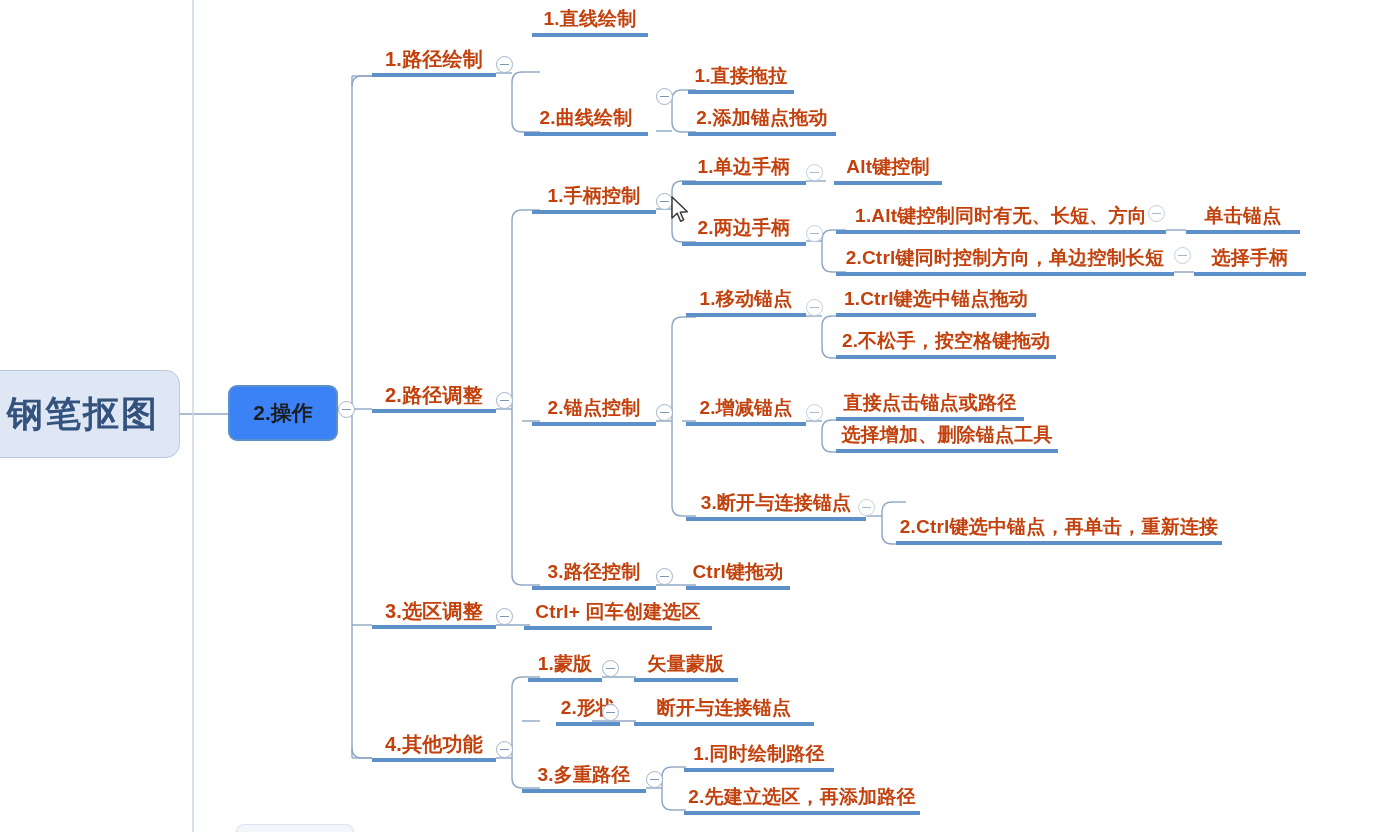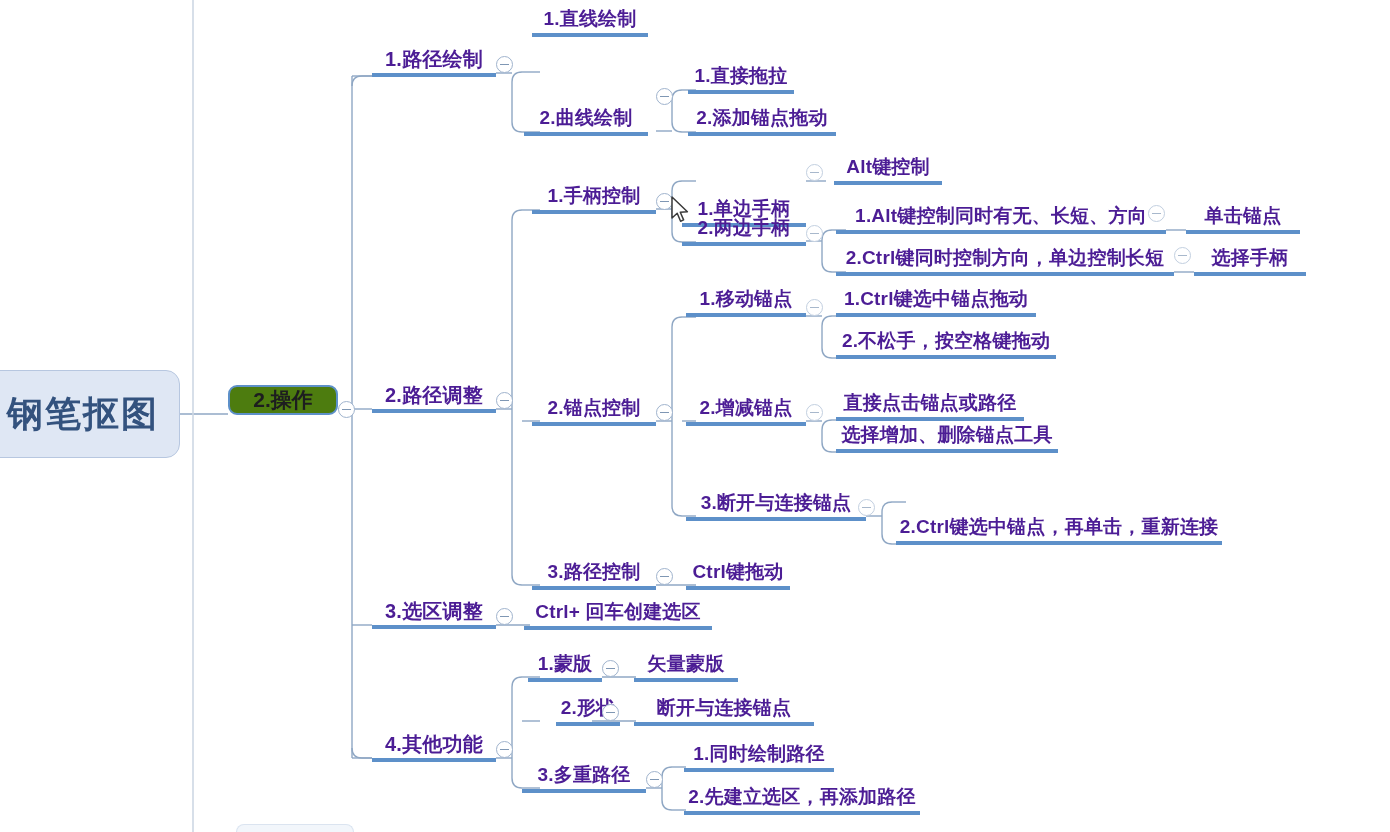--- a/index.html
+++ b/index.html
@@ -16,21 +16,21 @@
   #wires{position:absolute;left:0;top:0;width:1390px;height:832px;}
 
   
   .topic{
     position:absolute;
     box-sizing:border-box;
     display:flex;
     align-items:flex-end;
     justify-content:center;
     padding:0 4px 3px 4px;
-    color:#4c1d95;
+    color:#c2410c;
     font-size:19px;
     line-height:22px;
     white-space:nowrap;
     border-bottom:4px solid #5d90c9;
     letter-spacing:.2px;
   }
   .topic.lvl1{font-size:20px;font-weight:600;}
   .topic.lvl2{font-size:19px;font-weight:600;}
   .topic.lvl3{font-size:19px;font-weight:600;}
   .topic.lvl4{font-size:19px;font-weight:600;}
@@ -45,22 +45,22 @@
     display:flex;align-items:center;justify-content:center;
     color:#33527e;
     font-size:36px;font-weight:700;
     letter-spacing:2px;
     box-sizing:border-box;
   }
 
   
   #main-node{
     position:absolute;
-    left:228px;top:385px;width:110px;height:30px;
-    background:#4d7c0f;
+    left:228px;top:385px;width:110px;height:56px;
+    background:#3b82f6;
     border:2px solid #5d90c9;
     border-radius:9px;
     display:flex;align-items:center;justify-content:center;
     color:#1d1d1f;
     font-size:21px;font-weight:600;
     box-sizing:border-box;
   }
 
   
   .toggle{
@@ -236,21 +236,21 @@
 
   <div class="topic lvl3" style="left:688px;top:107px;width:148px;">
     <span>2.添加锚点拖动</span>
   </div>
 
   <div class="topic lvl2" style="left:532px;top:185px;width:124px;">
     <span>1.手柄控制</span>
   </div>
   <div class="toggle" style="left:656px;top:193px;"></div>
 
-  <div class="topic lvl3" style="left:682px;top:156px;width:124px;margin-top:42px;">
+  <div class="topic lvl3" style="left:682px;top:156px;width:124px;">
     <span>1.单边手柄</span>
   </div>
   <div class="toggle faint" style="left:806px;top:164px;"></div>
   <div class="topic lvl4" style="left:834px;top:156px;width:108px;">
     <span>Alt键控制</span>
   </div>
 
   <div class="topic lvl3" style="left:682px;top:217px;width:124px;">
     <span>2.两边手柄</span>
   </div>

